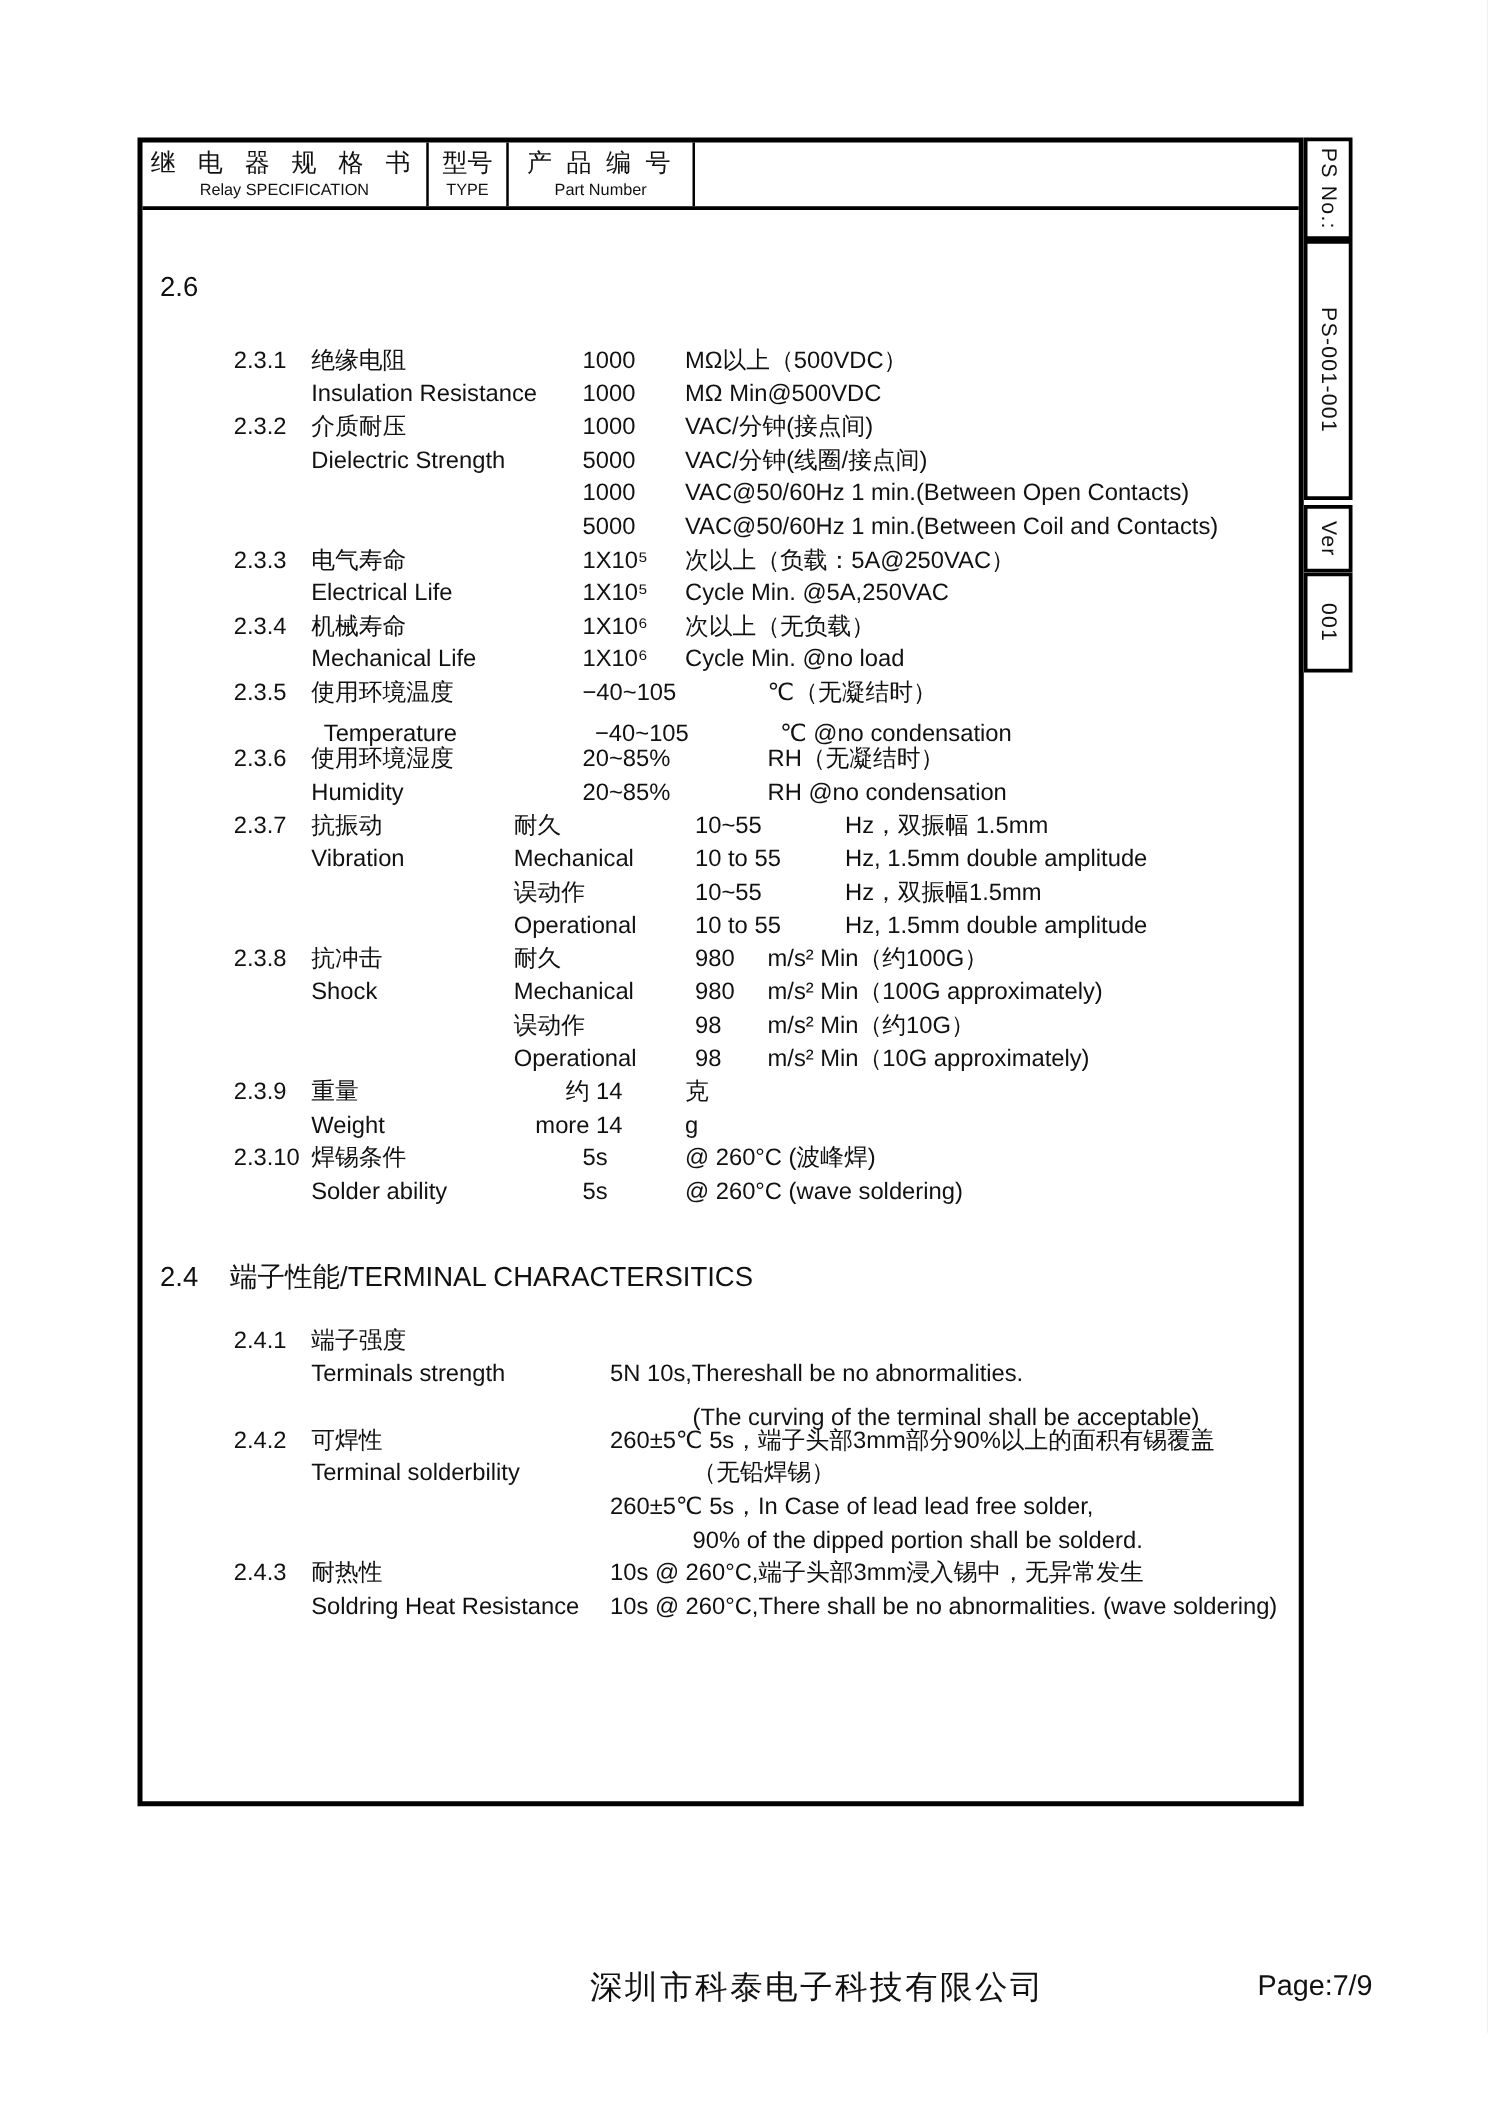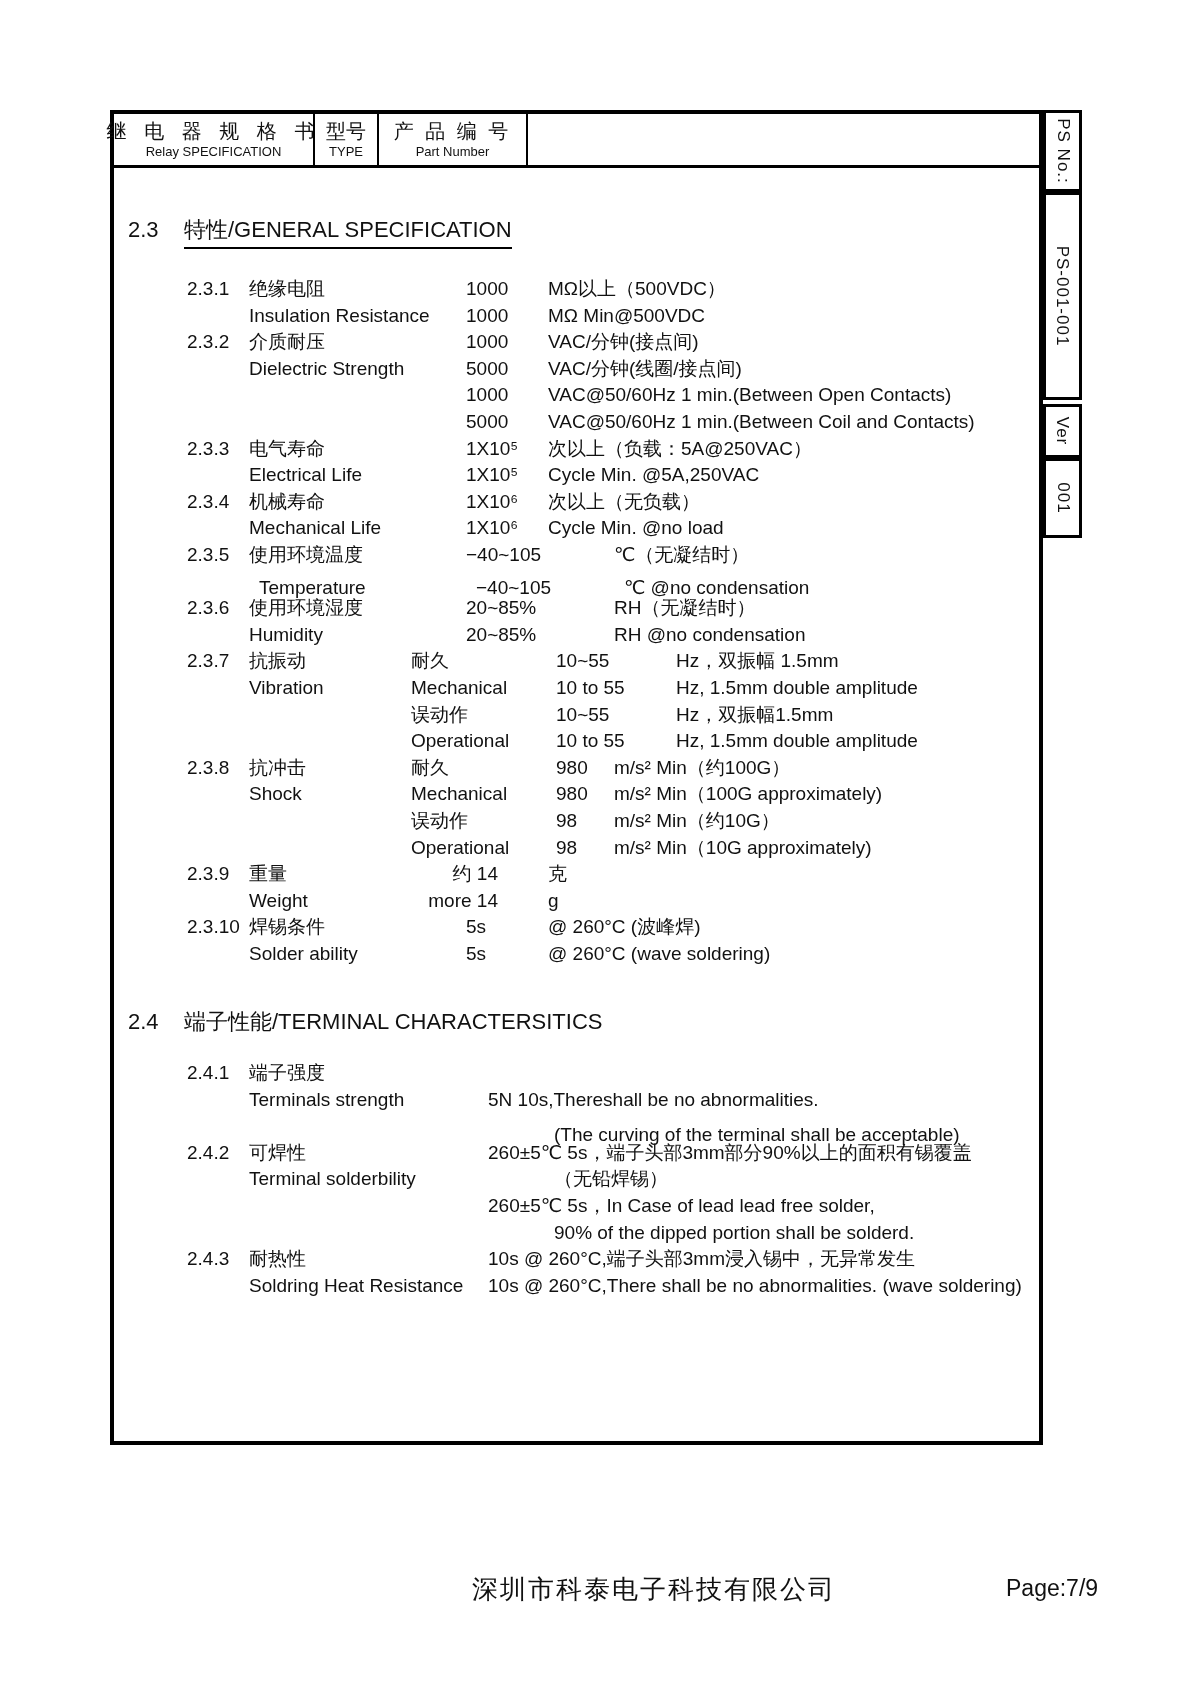--- a/index.html
+++ b/index.html
@@ -15,21 +15,21 @@
     border:4px solid #000;background:#fff;
   }
   .inner{position:absolute;left:0;top:0;right:0;bottom:0;}
   
   .hdr{
     position:absolute;left:0;top:0;width:100%;height:54px;
     border-bottom:3px solid #000;display:flex;
   }
   .hcell{height:100%;border-right:2px solid #000;display:flex;flex-direction:column;
     align-items:center;justify-content:center;line-height:1.22;text-align:center;}
-  .hc1{width:201px;}
+  .hc1{width:229px;}
   .hc2{width:64px;}
   .hc3{width:340px;font-size:26px;justify-content:center;}
   .hc4{width:149px;}
   .hc5{flex:1;border-right:none;}
   .hcn{font-size:20px;letter-spacing:6px;white-space:nowrap;}
   .hen{font-size:13px;white-space:nowrap;}
   
   .sbox{
     position:absolute;width:39px;border:3px solid #000;background:#fff;
     display:flex;align-items:center;justify-content:center;overflow:hidden;
@@ -104,22 +104,21 @@
         <div class="hcell hc4">
           <div class="hcn" style="letter-spacing:3px;">产 品 编 号</div>
           <div class="hen">Part Number</div>
         </div>
         <div class="hcell hc5">
           <div></div>
         </div>
       </div>
 
       <div class="sec-head sh1">
-        <span class="sec-num">2.3</span>
-        <span class="sec-title u">特性/GENERAL SPECIFICATION</span>
+        <span class="sec-num">2.6</span>
       </div>
 
       <div class="rows r0" id="rows-0">
           <div class="row" style="top: 0px;">
             <span class="cell c-n">2.3.1</span>
             <span class="cell c-l">绝缘电阻</span>
             <span class="cell c-v">1000</span>
             <span class="cell c-d">MΩ以上（500VDC）</span>
           </div>
           <div class="row" style="top: 26.6px;">

